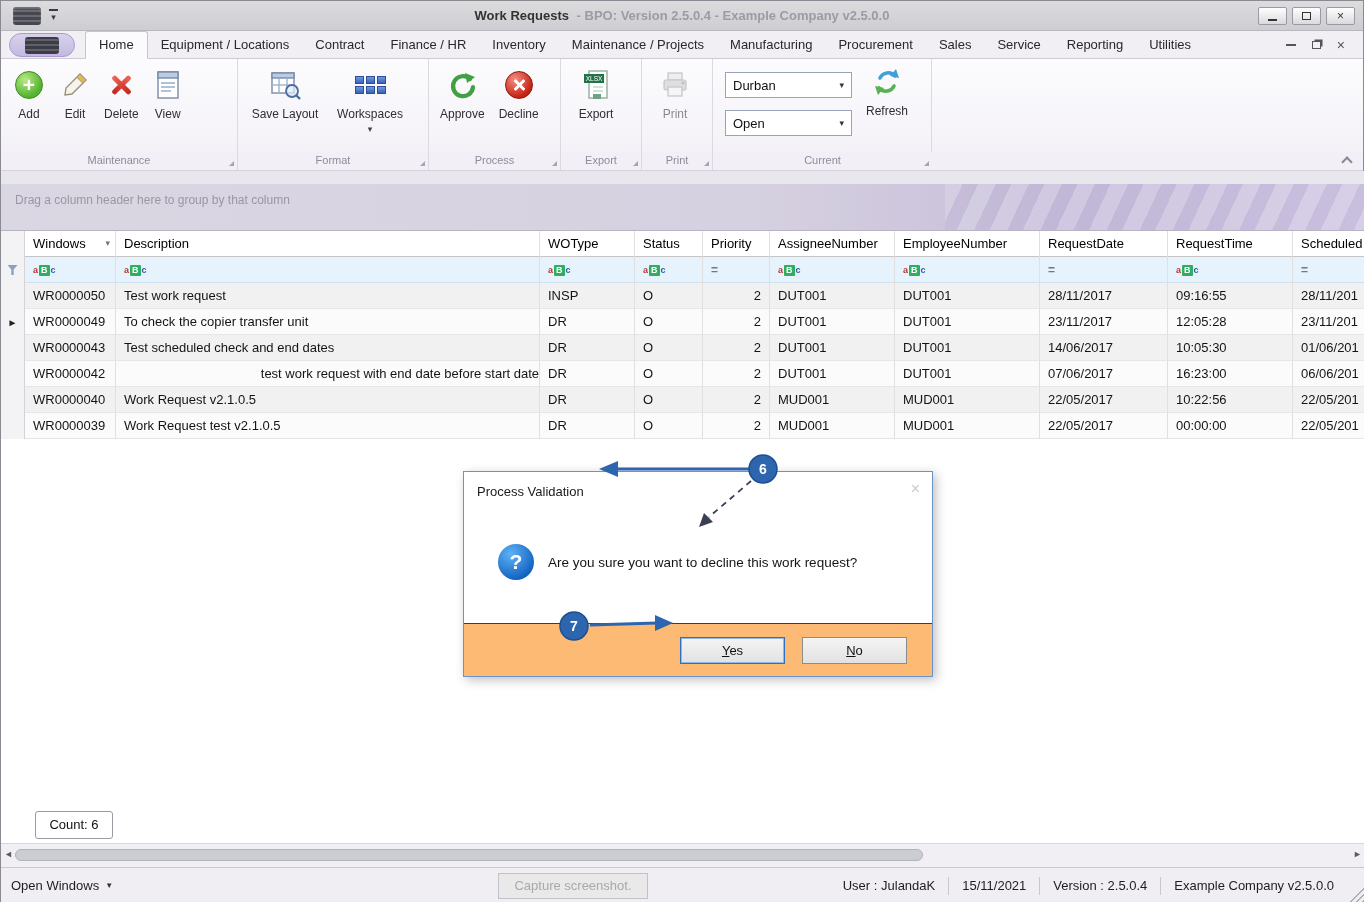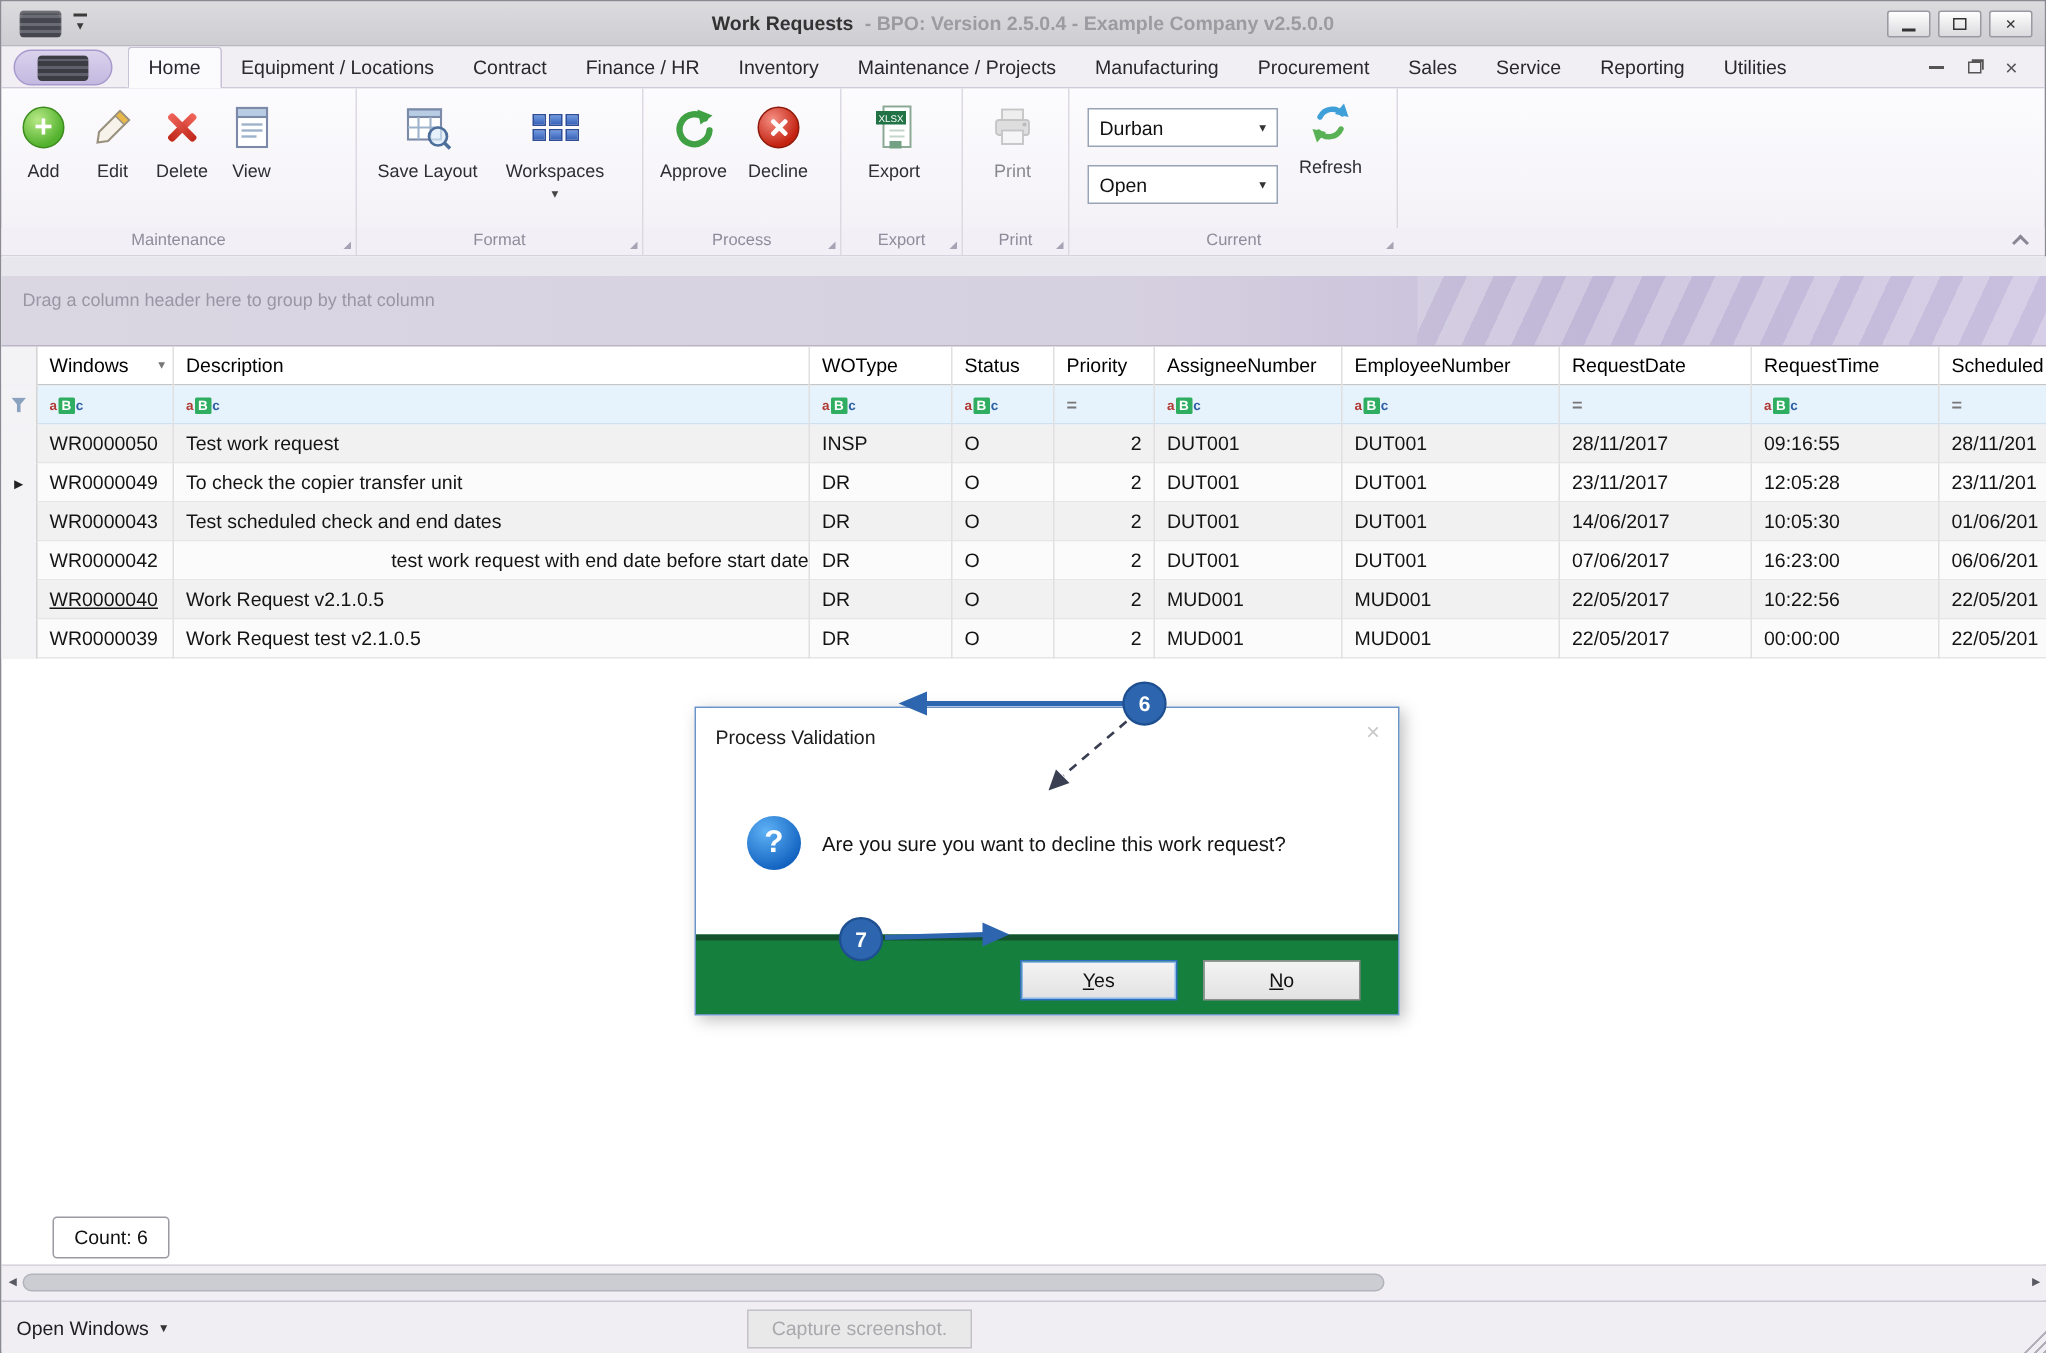--- a/index.html
+++ b/index.html
@@ -146,21 +146,21 @@
   
   #dialog { position:absolute; left:462px; top:470px; width:470px; height:206px; background:#fff;
     border:1px solid #6a93c8; box-shadow:3px 3px 10px rgba(0,0,0,.25); z-index:40; }
   .dlg-title { position:absolute; top:0; left:0; right:0; height:38px; padding:12px 12px 0 13px; font-size:13px; color:#1a1a1a; }
   .dlg-close { position:absolute; right:12px; top:9px; color:#c9c9c9; font-size:16px; line-height:1; }
   .dlg-body { position:absolute; left:34px; top:72px; right:18px; display:flex; align-items:center; gap:14px; }
   .qicon { width:36px; height:36px; flex:0 0 36px; border-radius:50%;
     background:radial-gradient(circle at 35% 28%, #5eb2f5, #1262c0 75%); color:#fff; font-size:21px; font-weight:bold;
     display:flex; align-items:center; justify-content:center; }
   .dlg-msg { font-size:13.5px; color:#141414; }
-  .dlg-footer { position:absolute; left:0; right:0; bottom:0; height:53px; background:#15803d; border-top:4px solid #14532d; }
+  .dlg-footer { position:absolute; left:0; right:0; bottom:0; height:53px; background:#fdba74; border-top:1px solid #14532d; }
   .dlg-btn { position:absolute; top:13px; width:105px; height:27px; font-size:13px; font-family:"Liberation Sans",sans-serif;
     color:#111; background:linear-gradient(#f4f4f4,#e2e2e2); cursor:default; }
   .dlg-btn.yes { left:216px; border:1px solid #2f6fc0; box-shadow:inset 0 0 0 1px #8cb9ea; }
   .dlg-btn.no  { left:338px; border:1px solid #8c8c8c; }
 
   #callouts { position:absolute; left:440px; top:430px; z-index:50; pointer-events:none; }
   #callouts text { font-family:"Liberation Sans",sans-serif; font-weight:bold; }
 </style>
 </head>
 <body>
@@ -478,21 +478,21 @@
           <div class="gcell dcell" style="width: 68px;">O</div>
           <div class="gcell dcell right" style="width: 67px;">2</div>
           <div class="gcell dcell" style="width: 125px;">DUT001</div>
           <div class="gcell dcell" style="width: 145px;">DUT001</div>
           <div class="gcell dcell" style="width: 128px;">07/06/2017</div>
           <div class="gcell dcell" style="width: 125px;">16:23:00</div>
           <div class="gcell dcell" style="width: 90px;">06/06/201</div>
         </div>
         <div class="grow even">
           <div class="gcell ind"></div>
-          <div class="gcell dcell" style="width: 91px; text-decoration: underline;">WR0000040</div>
+          <div class="gcell dcell" style="width: 91px;">WR0000040</div>
           <div class="gcell dcell" style="width: 424px;">Work Request v2.1.0.5</div>
           <div class="gcell dcell" style="width: 95px;">DR</div>
           <div class="gcell dcell" style="width: 68px;">O</div>
           <div class="gcell dcell right" style="width: 67px;">2</div>
           <div class="gcell dcell" style="width: 125px;">MUD001</div>
           <div class="gcell dcell" style="width: 145px;">MUD001</div>
           <div class="gcell dcell" style="width: 128px;">22/05/2017</div>
           <div class="gcell dcell" style="width: 125px;">10:22:56</div>
           <div class="gcell dcell" style="width: 90px;">22/05/201</div>
         </div>
@@ -519,20 +519,29 @@
     <div class="scr-thumb"></div>
     <span class="scr-arrow right">►</span>
   </div>
 
   <div id="statusbar">
     <div class="sb-left">
       <span>Open Windows</span>
       <span class="sb-dd">▼</span>
     </div>
     <div class="sb-capture">Capture screenshot.</div>
+    <div class="sb-right">
+      <span class="item">User : JulandaK</span>
+      <span class="sb-sep"></span>
+      <span class="item">15/11/2021</span>
+      <span class="sb-sep"></span>
+      <span class="item">Version : 2.5.0.4</span>
+      <span class="sb-sep"></span>
+      <span class="item">Example Company v2.5.0.0</span>
+    </div>
     <span class="grip"></span>
   </div>
 
   <div id="dialog">
     <div class="dlg-title">
       <span>Process Validation</span>
       <span class="dlg-close">×</span>
     </div>
     <div class="dlg-body">
       <span class="qicon">?</span>

